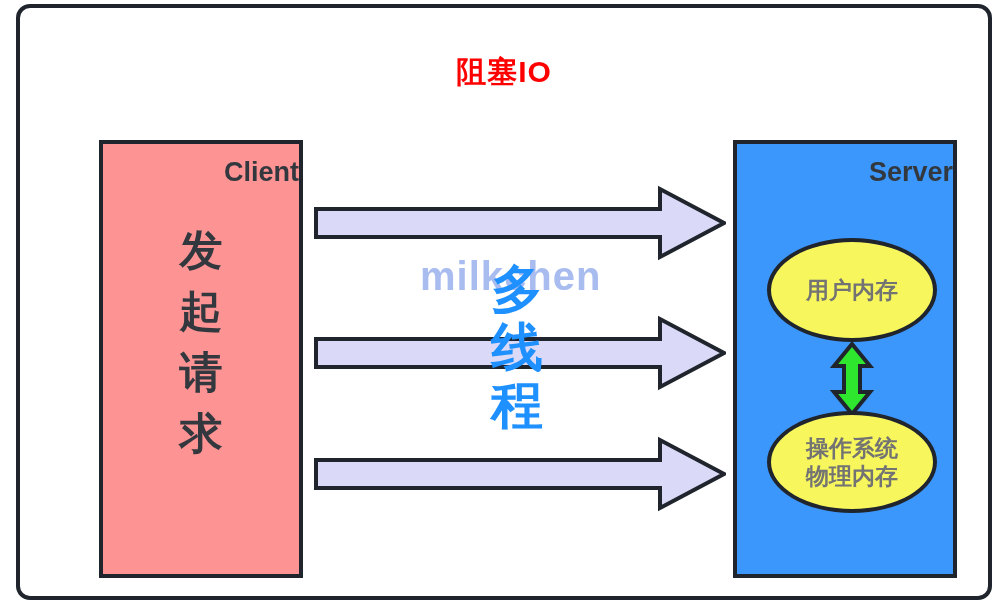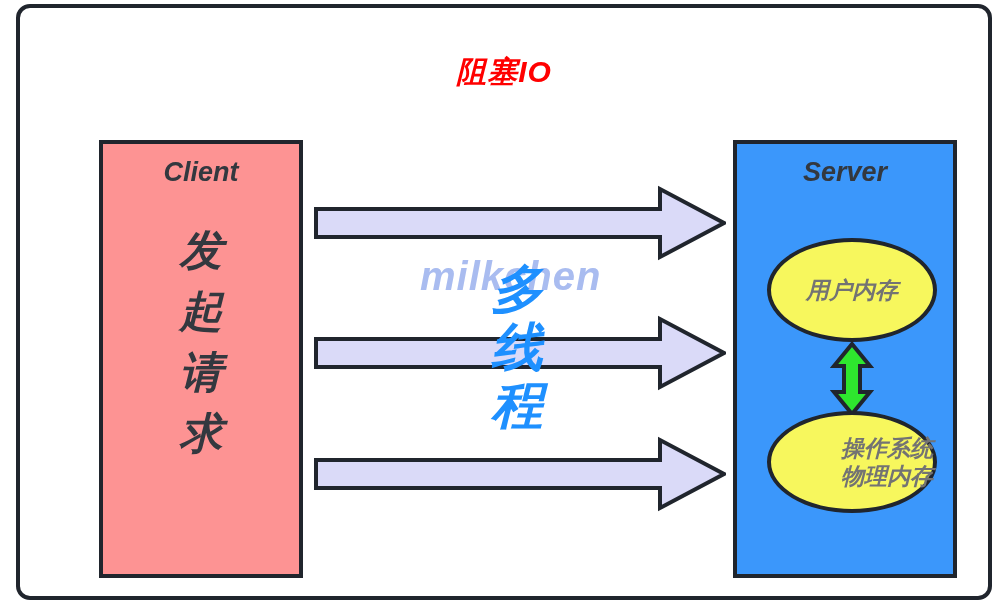--- a/index.html
+++ b/index.html
@@ -16,53 +16,52 @@
   }
   html,body{margin:0;padding:0;background:#ffffff;}
   body{font-family:"Liberation Sans","DejaVu Sans",sans-serif;}
   .canvas{
     position:relative;width:1004px;height:616px;background:#ffffff;overflow:hidden;
   }
   .frame{
     position:absolute;left:16px;top:4px;width:976px;height:596px;
     border:4px solid var(--outline);border-radius:14px;background:#ffffff;
     box-sizing:border-box;
-    font-style:italic;
   }
   .title{
     position:absolute;left:0;top:44px;width:100%;text-align:center;
     font-size:30px;font-weight:700;color:var(--title-red);letter-spacing:1px;
   }
   
   .client-box{
     position:absolute;left:79px;top:132px;width:204px;height:438px;
     background:var(--client-fill);border:4px solid var(--outline);
     box-sizing:border-box;
   }
   .box-label{
-    padding-top:13px;text-align:center;font-size:27px;font-weight:700;color:var(--dark-text);
+    padding-top:13px;text-align:right;font-size:27px;font-weight:700;color:var(--dark-text);
   }
   .client-lines{
     margin-top:32px;display:flex;flex-direction:column;align-items:center;
     font-size:43px;line-height:61px;font-weight:700;color:var(--dark-text);
   }
   
   .server-box{
     position:absolute;left:713px;top:132px;width:224px;height:438px;
     background:var(--server-fill);border:4px solid var(--outline);
     box-sizing:border-box;
   }
   .ellipse{
     position:absolute;border:4px solid var(--outline);border-radius:50%;
     background:var(--ellipse-fill);box-sizing:border-box;
     display:flex;flex-direction:column;align-items:center;justify-content:center;
     text-align:center;font-weight:700;color:#737373;
   }
   .ellipse-user{left:30px;top:94px;width:170px;height:104px;font-size:23px;}
-  .ellipse-os{left:30px;top:267px;width:170px;height:102px;font-size:23px;line-height:28px;align-items:flex-end;}
+  .ellipse-os{left:30px;top:267px;width:170px;height:102px;font-size:23px;line-height:28px;}
   .v-arrow{position:absolute;left:93px;top:198px;}
   
   .h-arrow{position:absolute;left:294px;}
   .h-arrow polygon{fill:var(--arrow-fill);stroke:var(--outline);stroke-width:4;stroke-linejoin:miter;}
   .arrow1{top:177px;}
   .arrow2{top:307px;}
   .arrow3{top:428px;}
   .v-arrow polygon{fill:var(--green-arrow);stroke:var(--outline);stroke-width:4;stroke-linejoin:miter;}
   
   .watermark{

